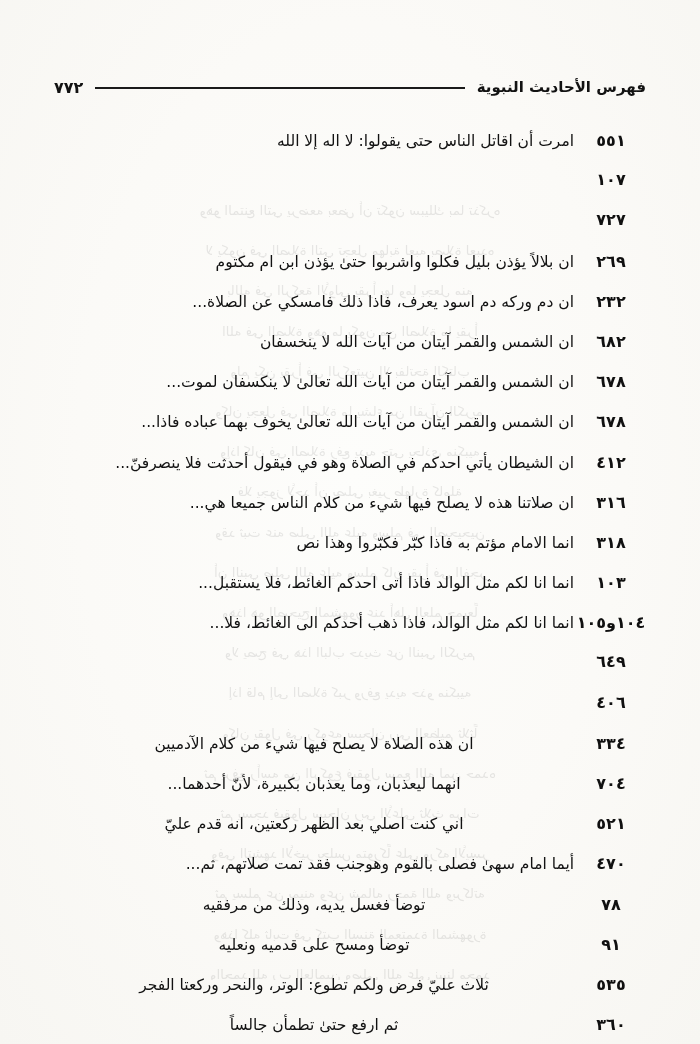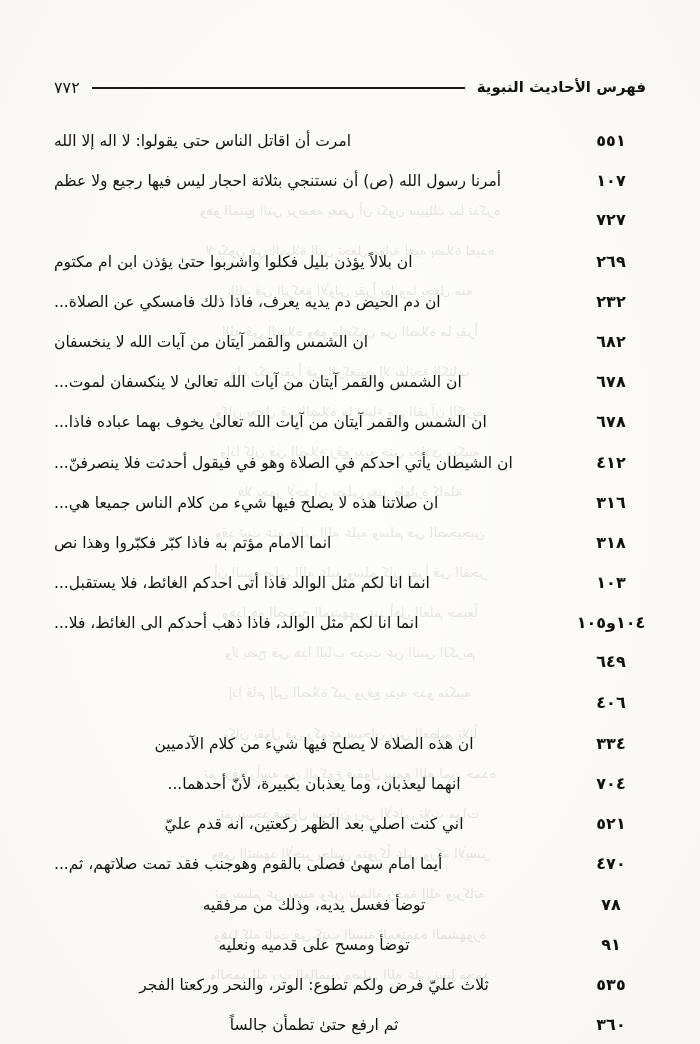--- a/index.html
+++ b/index.html
@@ -64,21 +64,21 @@
     letter-spacing: 0px;
   }
   .header-rule {
     flex: 1 1 auto;
     height: 2px;
     background: #1a1a1a;
     margin-top: 2px;
   }
   .header-page {
     font-size: 16px;
-    font-weight: normal;
+    font-weight: bold;
     color: #121212;
     white-space: nowrap;
     letter-spacing: 1px;
   }
 
   .entries {
     position: absolute;
     top: 130px;
     left: 52px;
     right: 52px;
@@ -96,21 +96,21 @@
     flex: 0 0 74px;
     text-align: center;
     font-size: 16px;
     font-weight: bold;
     color: #101010;
     letter-spacing: 1px;
     direction: rtl;
   }
   .entry-text {
     flex: 1 1 auto;
-    text-align: left;
+    text-align: right;
     font-size: 15.5px;
     line-height: 1.5;
     color: #121212;
     white-space: nowrap;
     overflow: hidden;
     padding-left: 2px;
   }
   .entry-text.center { text-align: center; }
 </style>
 </head>
@@ -147,32 +147,31 @@
     <div class="header-page">٧٧٢</div>
   </div>
 
   <div class="entries" id="entries">
       <div class="entry">
         <div class="entry-num">٥٥١</div>
         <div class="entry-text">امرت أن اقاتل الناس حتى يقولوا: لا اله إلا الله</div>
       </div>
       <div class="entry">
         <div class="entry-num">١٠٧</div>
-        <div class="entry-text">أمرنا رسول الله (ص) أن نستنجي بثلاثة احجار ليس فيها رجيع ولا عظم</div>
       </div>
       <div class="entry">
         <div class="entry-num">٧٢٧</div>
       </div>
       <div class="entry">
         <div class="entry-num">٢٦٩</div>
         <div class="entry-text">ان بلالاً يؤذن بليل فكلوا واشربوا حتىٰ يؤذن ابن ام مكتوم</div>
       </div>
       <div class="entry">
         <div class="entry-num">٢٣٢</div>
-        <div class="entry-text">ان دم الحيض دم يديه يعرف، فاذا ذلك فامسكي عن الصلاة...</div>
+        <div class="entry-text">ان دم وركه دم اسود يعرف، فاذا ذلك فامسكي عن الصلاة...</div>
       </div>
       <div class="entry">
         <div class="entry-num">٦٨٢</div>
         <div class="entry-text">ان الشمس والقمر آيتان من آيات الله لا ينخسفان</div>
       </div>
       <div class="entry">
         <div class="entry-num">٦٧٨</div>
         <div class="entry-text">ان الشمس والقمر آيتان من آيات الله تعالىٰ لا ينكسفان لموت...</div>
       </div>
       <div class="entry">

